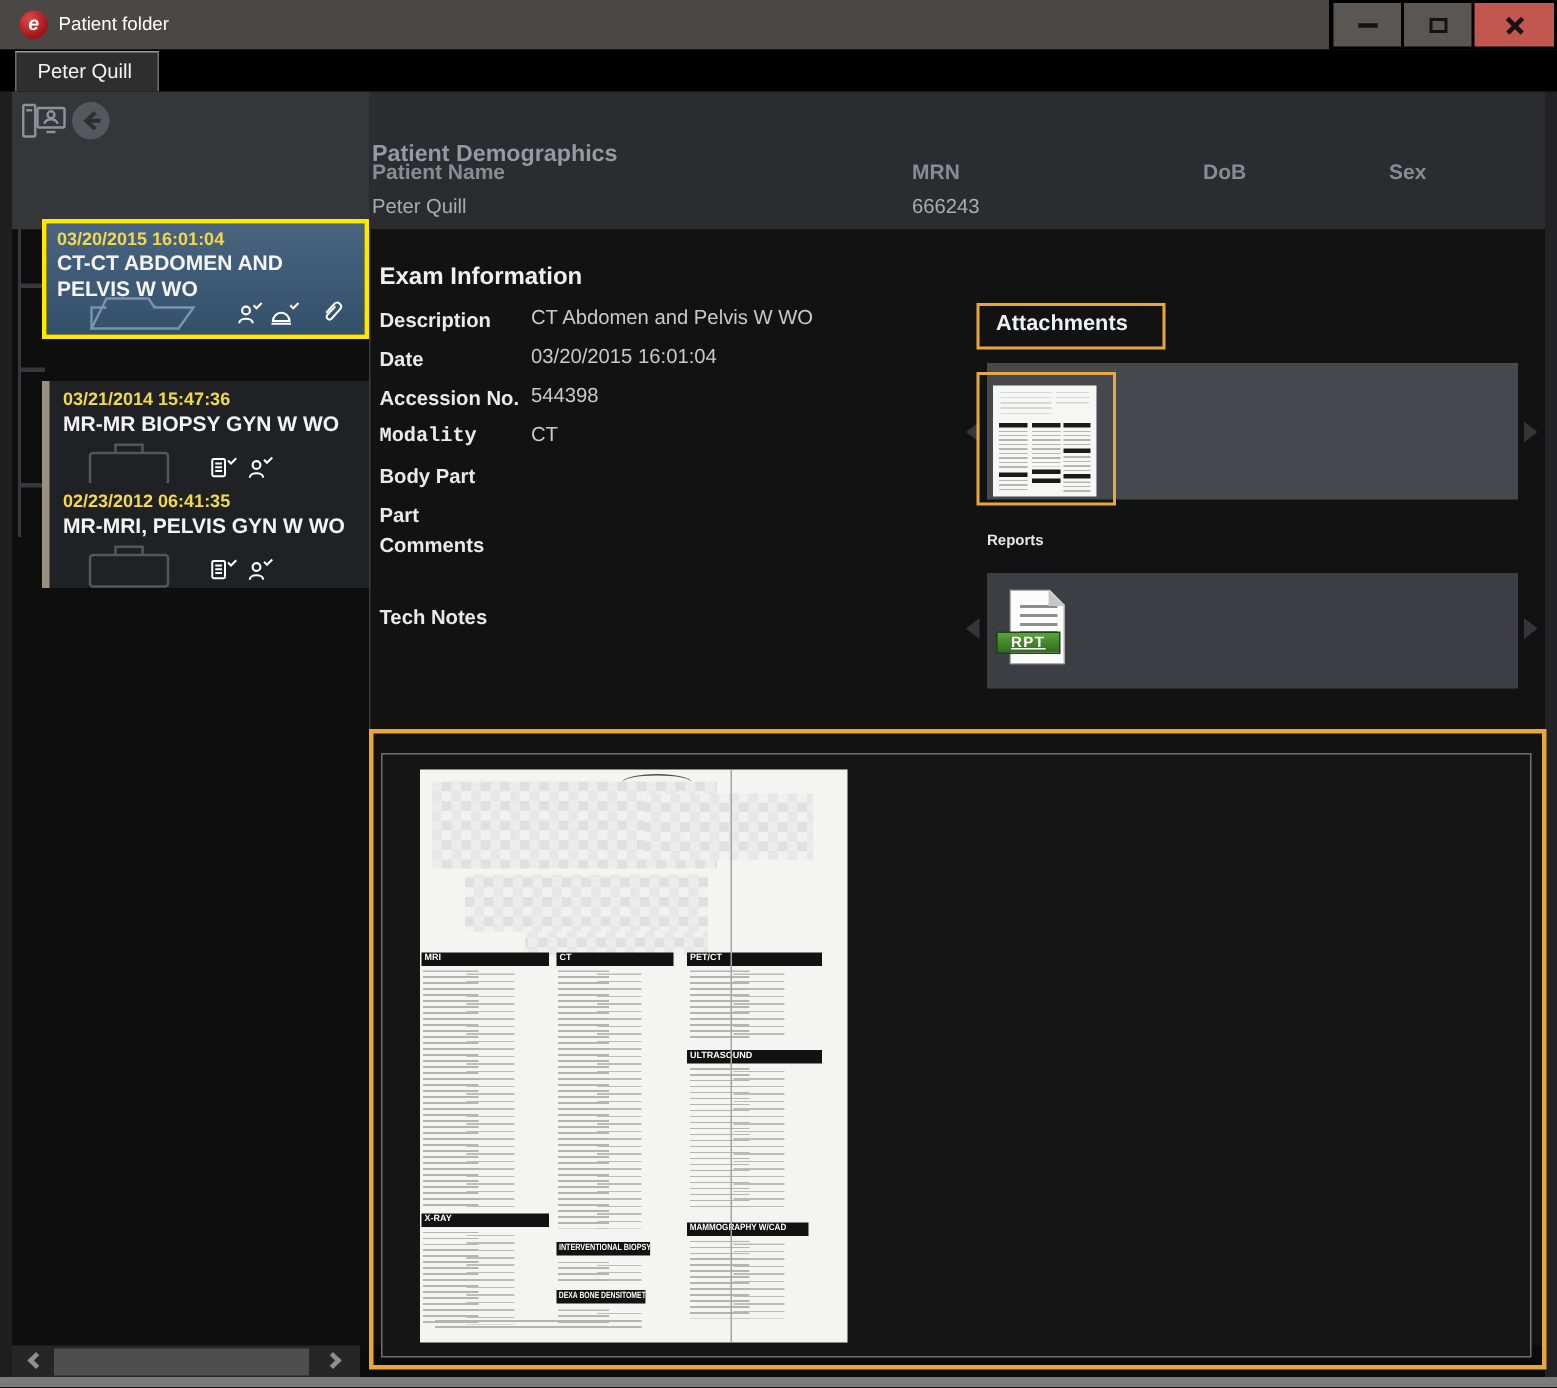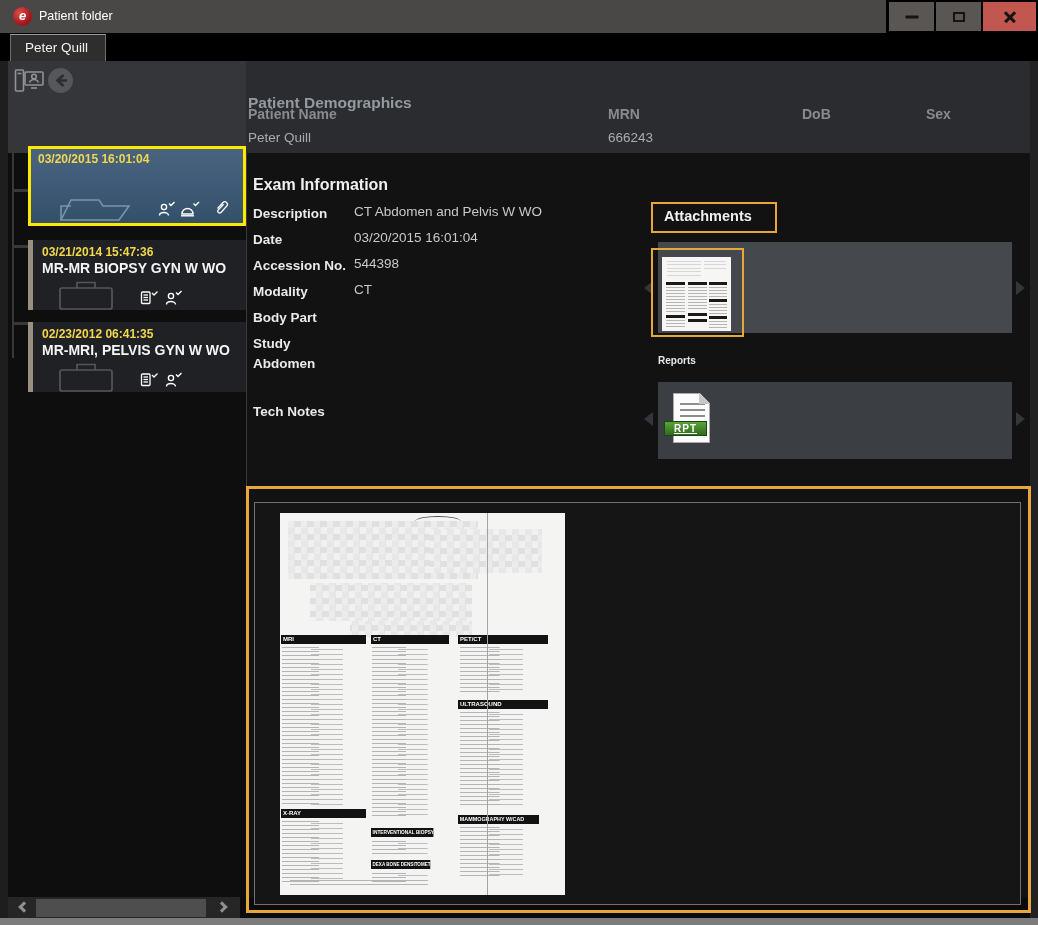--- a/index.html
+++ b/index.html
@@ -45,21 +45,21 @@
 
   
   .sidebar { position:absolute; left:8px; top:153px; width:238px; height:744px; background:#0e0e0f; }
   .tl-vline { position:absolute; left:12px; top:150px; width:2px; height:208px; background:#38383a; }
   .tl-tick { position:absolute; left:12px; width:18px; height:3px; background:#38383a; }
 
   .study { position:absolute; left:28px; width:218px; color:#f4f4f4; }
   .study-sel { top:146px; height:80px; border:3px solid #ffe800;
                background:linear-gradient(#4a6480,#33506b); padding:3px 7px; }
   .study-n { background:#202124; padding:5px 7px 0 14px; }
-  .study2 { top:240px; height:70px; }
+  .study2 { top:254px; height:70px; }
   .study3 { top:322px; height:70px; }
   .study-bar { position:absolute; left:0; top:0; width:5px; height:100%; background:#99907f; }
   .study-date { font-size:12px; font-weight:bold; color:#f1d84d; }
   .study-desc { font-size:14px; font-weight:bold; line-height:1.18; margin-top:1px; }
   .sicon { position:absolute; }
 
   
   .main { position:absolute; left:246px; top:153px; width:784px; height:744px; background:#121213; }
   .main-sep { position:absolute; left:246px; top:153px; width:1px; height:744px; background:#3a3a3a; }
   .exam-heading { position:absolute; left:253px; top:176px; font-size:16px; font-weight:bold; color:#f0f0f0; }
@@ -179,20 +179,21 @@
   <div class="demo-value" style="left:926px;"></div>
 
   <div class="sidebar"></div>
   <div class="tl-vline"></div>
   <div class="tl-tick" style="top:189px;"></div>
   <div class="tl-tick" style="top:245px;"></div>
   <div class="tl-tick" style="top:322px;"></div>
 
   <div class="study study-sel">
     <div class="study-date">03/20/2015 16:01:04</div>
+    <div class="study-desc">CT-CT ABDOMEN AND PELVIS W WO</div>
     <div class="sicon" style="left:27px; bottom:-2px;">
       <svg width="74" height="28" viewBox="0 0 74 28" fill="none" stroke="#7b93ad" stroke-width="1.6">
         <path d="M3 27 L13 7 H41 L45 13 H71 L61 27 Z"></path>
         <path d="M3 27 V13 H13"></path>
       </svg>
     </div>
     <div class="sicon" style="left:127px; top:52px;">
       <svg width="18" height="16" viewBox="0 0 18 16" fill="none" stroke="#fff" stroke-width="1.4">
         <circle cx="6" cy="6" r="2.6"></circle>
         <path d="M1.5 14.5 C1.5 10.5 10.5 10.5 10.5 14.5"></path>
@@ -272,25 +273,25 @@
   <div class="main"></div>
   <div class="main-sep"></div>
 
   <div class="exam-heading">Exam Information</div>
   <div class="exam-label" style="top:204px;">Description</div>
   <div class="exam-value" style="top:204px;">CT Abdomen and Pelvis W WO</div>
   <div class="exam-label" style="top:230px;">Date</div>
   <div class="exam-value" style="top:230px;">03/20/2015 16:01:04</div>
   <div class="exam-label" style="top:256px;">Accession No.</div>
   <div class="exam-value" style="top:256px;">544398</div>
-  <div class="exam-label" style="top:282px;">Modality</div>
+  <div class="exam-label" style="top:282px;font-family:Liberation Mono, monospace;">Modality</div>
   <div class="exam-value" style="top:282px;">CT</div>
   <div class="exam-label" style="top:308px;">Body Part</div>
   <div class="exam-value" style="top:308px;"></div>
-  <div class="exam-label" style="top:334px;">Study Abdomen</div>
+  <div class="exam-label" style="top:334px;">Part Comments</div>
   <div class="exam-value" style="top:334px;"></div>
   <div class="exam-label" style="top:402px;">Tech Notes</div>
   <div class="exam-value" style="top:402px;"></div>
 
   <div class="ann" style="left:651px; top:202px; width:126px; height:31px;"></div>
   <div class="att-heading">Attachments</div>
   <div class="att-strip"></div>
   <div class="tri tri-l" style="left:644px; top:281px;"></div>
   <div class="tri tri-r" style="left:1016px; top:281px;"></div>
   <div class="ann" style="left:651px; top:248px; width:93px; height:89px;"></div>

